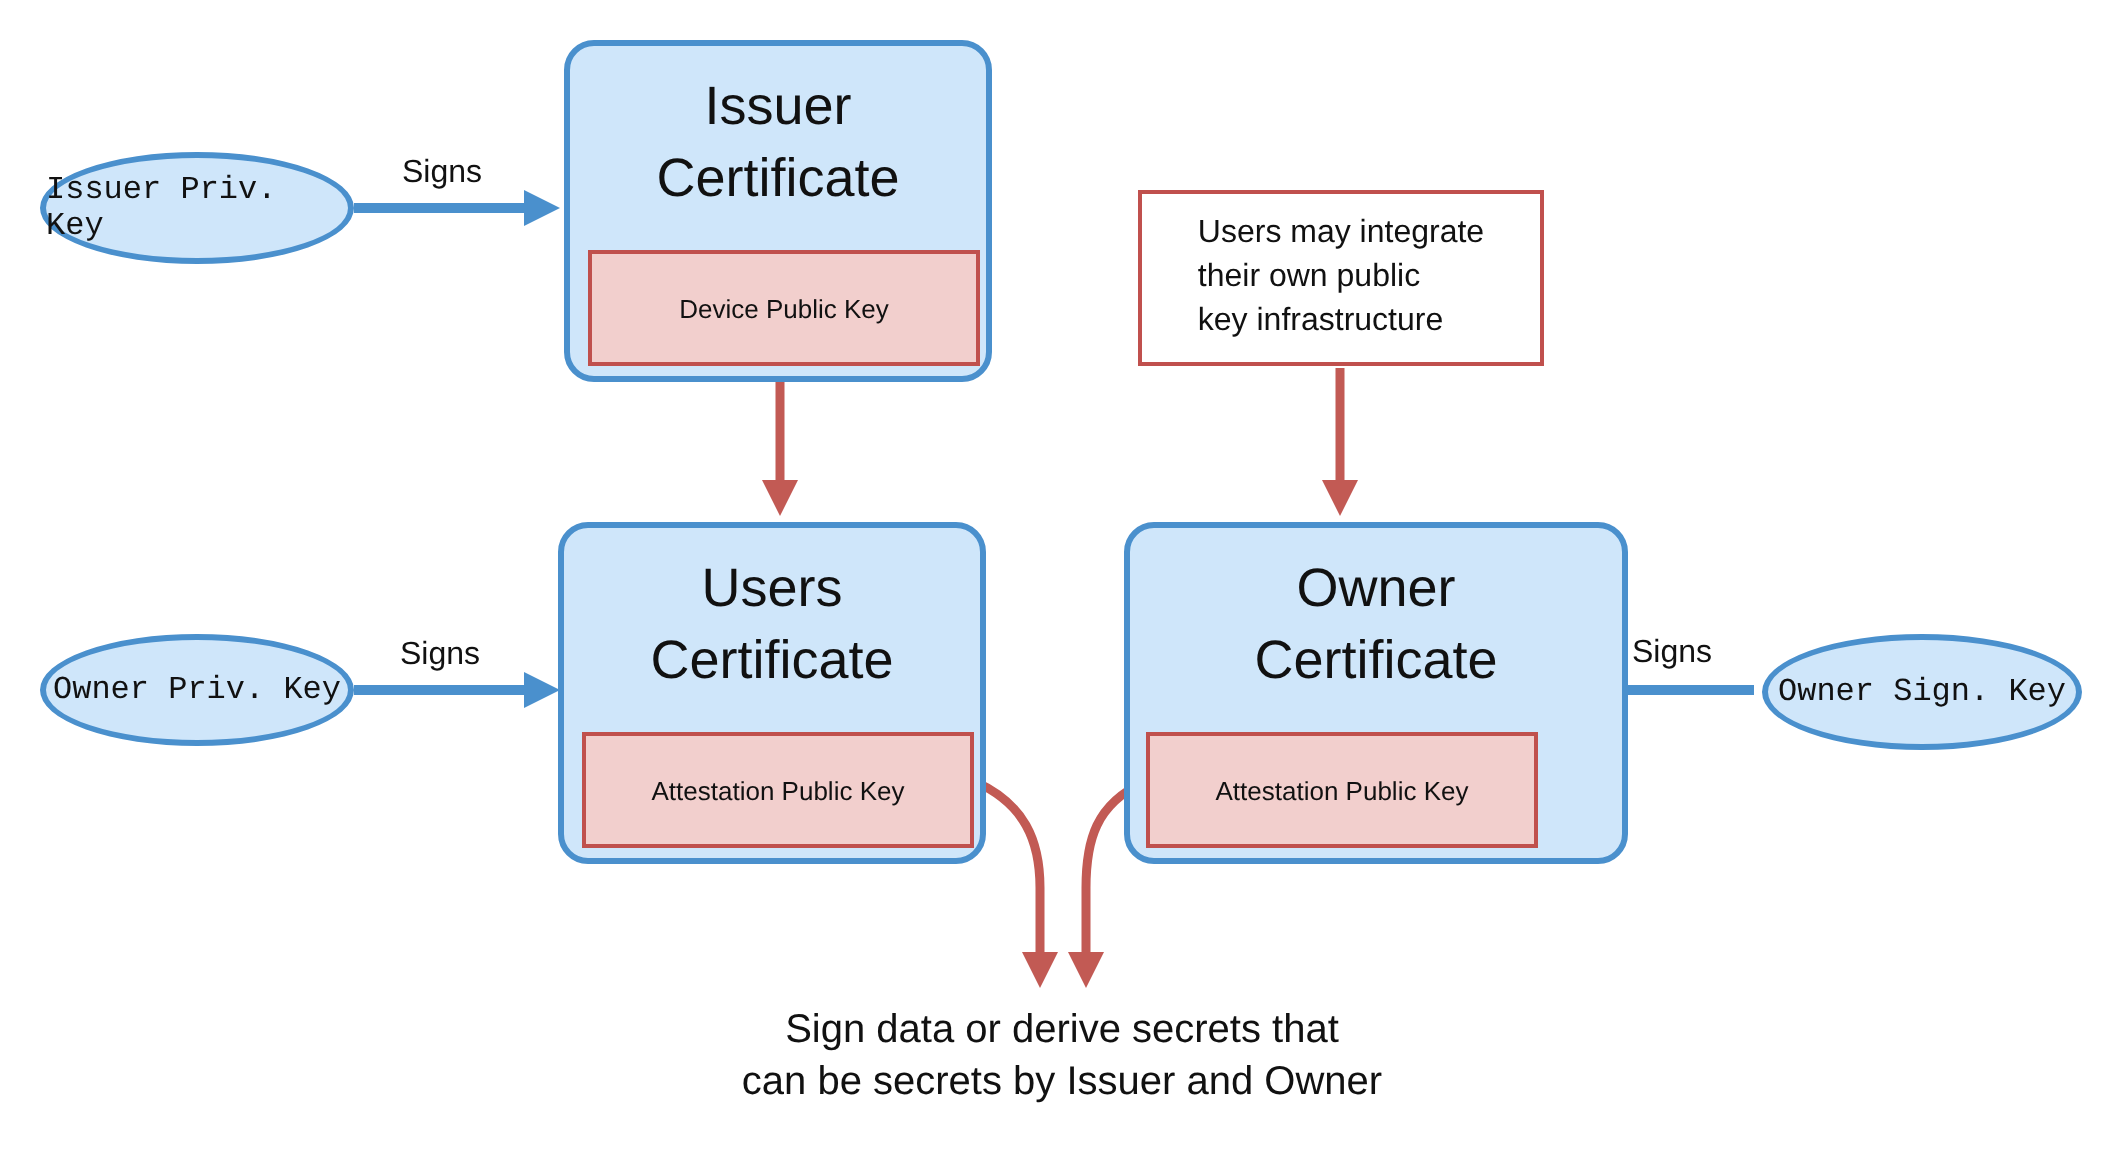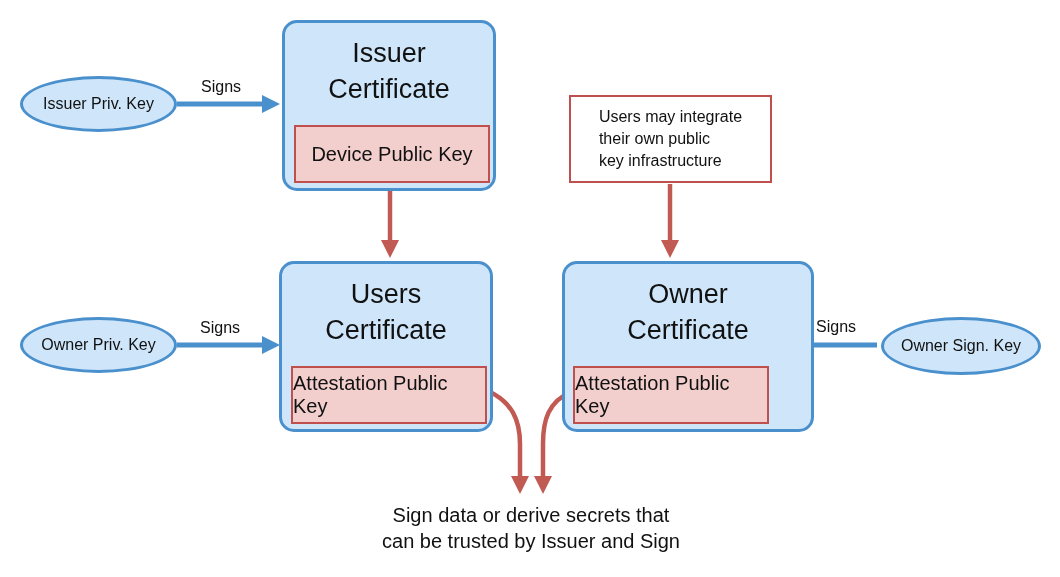--- a/index.html
+++ b/index.html
@@ -13,27 +13,27 @@
     background:#cfe6fa;border:3px solid #4a90cd;border-radius:15px;padding-left:20px;
   }
   .cert-title{
     position:absolute;left:0;top:12px;width:100%;text-align:center;
     font-size:27px;line-height:36px;white-space:pre-line;color:#111;
   }
   .key-box{
     position:absolute;left:9px;top:102px;width:196px;height:58px;box-sizing:border-box;
     background:#f2cfcd;border:2.5px solid #c0504d;
     display:flex;align-items:center;justify-content:center;
-    font-size:20px;color:#111;
+    font-size:13px;color:#111;
   }
   .ellipse{
     position:absolute;width:157px;height:56px;box-sizing:border-box;
     background:#cfe6fa;border:3px solid #4a90cd;border-radius:50%;
     display:flex;align-items:center;justify-content:center;
-    font-size:16px;color:#111;
+    font-size:16px;color:#111;font-family:Liberation Mono, monospace;
   }
   .signs-label{
     position:absolute;font-size:16px;color:#111;
   }
   .note-box{
     position:absolute;left:569px;top:95px;width:203px;height:88px;box-sizing:border-box;
     background:#ffffff;border:2.5px solid #c0504d;
     display:flex;align-items:center;justify-content:center;text-align:left;
     font-size:16px;line-height:22px;white-space:pre-line;color:#111;
   }
@@ -107,15 +107,15 @@
   <div class="signs-label" style="left:200px;top:319px;">Signs</div>
   <div class="signs-label" style="left:816px;top:318px;">Signs</div>
 
   <div class="note-box">
     <span>Users may integrate
 their own public
 key infrastructure</span>
   </div>
 
   <div class="caption">Sign data or derive secrets that
-can be trusted by Issuer and Sign</div>
+can be secrets by Issuer and Owner</div>
 
 </div>
 
 </body></html>

